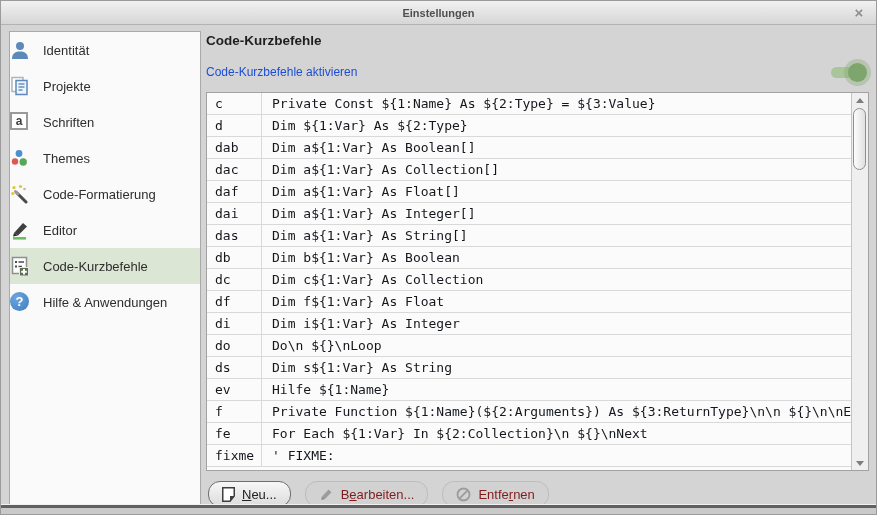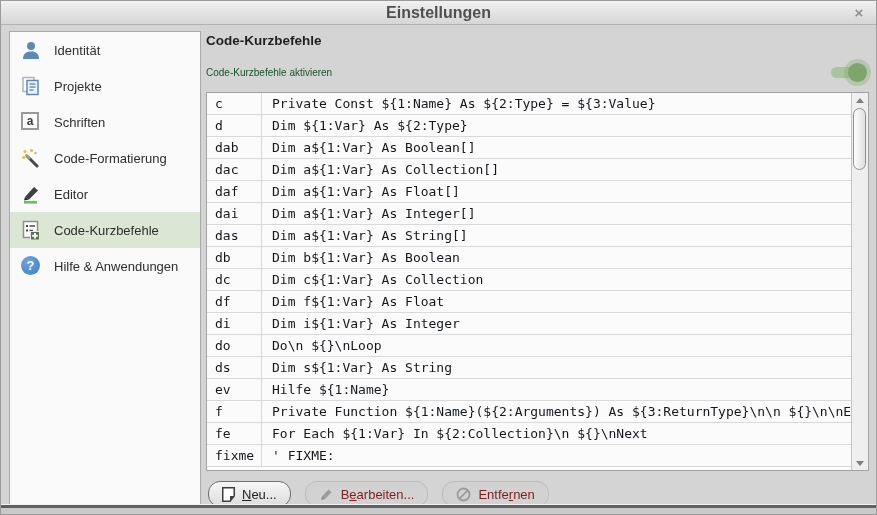--- a/index.html
+++ b/index.html
@@ -3,46 +3,46 @@
 <meta charset="utf-8">
 <style>
   * { margin:0; padding:0; box-sizing:border-box; }
   html,body { width:877px; height:515px; font-family:"Liberation Sans", sans-serif; }
   .window { position:relative; width:877px; height:515px; background:#d4d4d4;
             border:1px solid #9b9b9b; overflow:hidden; }
   
   .titlebar { position:absolute; left:0; top:0; right:0; height:24px;
               background:linear-gradient(#f1f1f1,#d6d6d6);
               border-bottom:1px solid #b3b3b3; display:flex; align-items:center; justify-content:center; }
-  .titlebar .title { font-size:16px; font-weight:bold; color:#4f4f4f; }
+  .titlebar .title { font-size:11px; font-weight:bold; color:#4f4f4f; }
   .close-btn { position:absolute; right:9px; top:4px; width:16px; height:16px;
                color:#8f8f8f; font-size:15px; font-weight:bold; line-height:16px; text-align:center; cursor:default; }
   
   .frame-bottom { position:absolute; left:0; right:0; bottom:0; height:10px; background:#c9c9c9; }
   .frame-bottom::before { content:""; position:absolute; left:0; right:0; top:0; height:1px; background:#f2f2f2; }
   .frame-bottom::after { content:""; position:absolute; left:0; right:0; top:1px; height:3px; background:#606060; }
   
   .sidebar { position:absolute; left:8px; top:30px; width:192px; height:475px;
              background:#fafafa; border:1px solid #a9a9a9; padding-top:0; }
-  .side-item { height:36px; display:flex; align-items:center; padding-left:11px; cursor:default; }
+  .side-item { height:36px; display:flex; align-items:center; cursor:default; }
   .side-item.selected { background:#dce6d4; }
   .side-item .ic { width:20px; height:20px; margin-right:13px; flex:0 0 20px; position:relative; }
   .side-item .lbl { font-size:13px; color:#2e2e2e; }
   
   .box-a { width:18px; height:18px; border:2px solid #9a9a9a; background:#fff;
            display:flex; align-items:center; justify-content:center; }
   .box-a span { font-size:12px; font-weight:bold; color:#3c3c3c; line-height:1; }
   .help-circle { width:19px; height:19px; border-radius:50%; background:radial-gradient(circle at 35% 30%, #6ca6de, #3f7cc0);
                  display:flex; align-items:center; justify-content:center; }
   .help-circle span { color:#fff; font-weight:bold; font-size:13px; line-height:1; }
   
   .heading { position:absolute; left:205px; top:32px; font-size:13.5px; font-weight:bold; color:#1f1f1f; }
   .toggle-row { position:absolute; left:205px; top:60px; width:663px; height:22px;
                 display:flex; align-items:center; justify-content:space-between; }
-  .toggle-row .lbl { font-size:10px; color:#14532d; }
+  .toggle-row .lbl { font-size:12px; color:#1d4ed8; }
   .switch { position:relative; width:38px; height:20px; margin-right:2px; cursor:default; }
   .switch .track { position:absolute; left:2px; top:5px; width:32px; height:11px; border-radius:6px; background:#a9c69a; }
   .switch .knob { position:absolute; right:0; top:1px; width:19px; height:19px; border-radius:50%;
                   background:#7da56c; box-shadow:0 0 0 4px rgba(125,165,108,0.35); }
   
   .table-wrap { position:absolute; left:205px; top:91px; width:663px; height:379px;
                 background:#fbfbfb; border:1px solid #a2a2a2; overflow:hidden; }
   .rows { position:absolute; left:0; top:0; right:17px; bottom:0; overflow:hidden; }
   .trow { display:flex; height:22px; border-bottom:1px solid #d9d9d9; }
   .tcell { font-family:"DejaVu Sans Mono", monospace; font-size:13px; color:#14171c;
@@ -106,20 +106,30 @@
 
     <div class="side-item">
       <span class="ic">
         <span class="box-a">
             <span>a</span>
           </span>
       </span>
       <span class="lbl">Schriften</span>
     </div>
 
+    <div class="side-item">
+      <span class="ic">
+        <svg width="20" height="20" viewBox="0 0 20 20">
+            <circle cx="9" cy="5.5" r="3.4" fill="#4d8fd1"></circle>
+            <circle cx="5" cy="13.5" r="3.2" fill="#dd5850"></circle>
+            <circle cx="13.2" cy="14" r="3.7" fill="#57a757"></circle>
+          </svg>
+      </span>
+      <span class="lbl">Themes</span>
+    </div>
 
     <div class="side-item">
       <span class="ic">
         <svg width="20" height="20" viewBox="0 0 20 20">
             <line x1="7" y1="9" x2="16" y2="18" stroke="#4a4a4a" stroke-width="3" stroke-linecap="round"></line>
             <line x1="5.5" y1="7.5" x2="8" y2="10" stroke="#9a9a9a" stroke-width="3" stroke-linecap="round"></line>
             <circle cx="4" cy="3.5" r="1.6" fill="#e3c62c"></circle>
             <circle cx="10.5" cy="2.5" r="1.6" fill="#e3c62c"></circle>
             <circle cx="2.8" cy="9.5" r="1.6" fill="#e3c62c"></circle>
             <circle cx="14.5" cy="5" r="1.3" fill="#b9b9b9"></circle>

